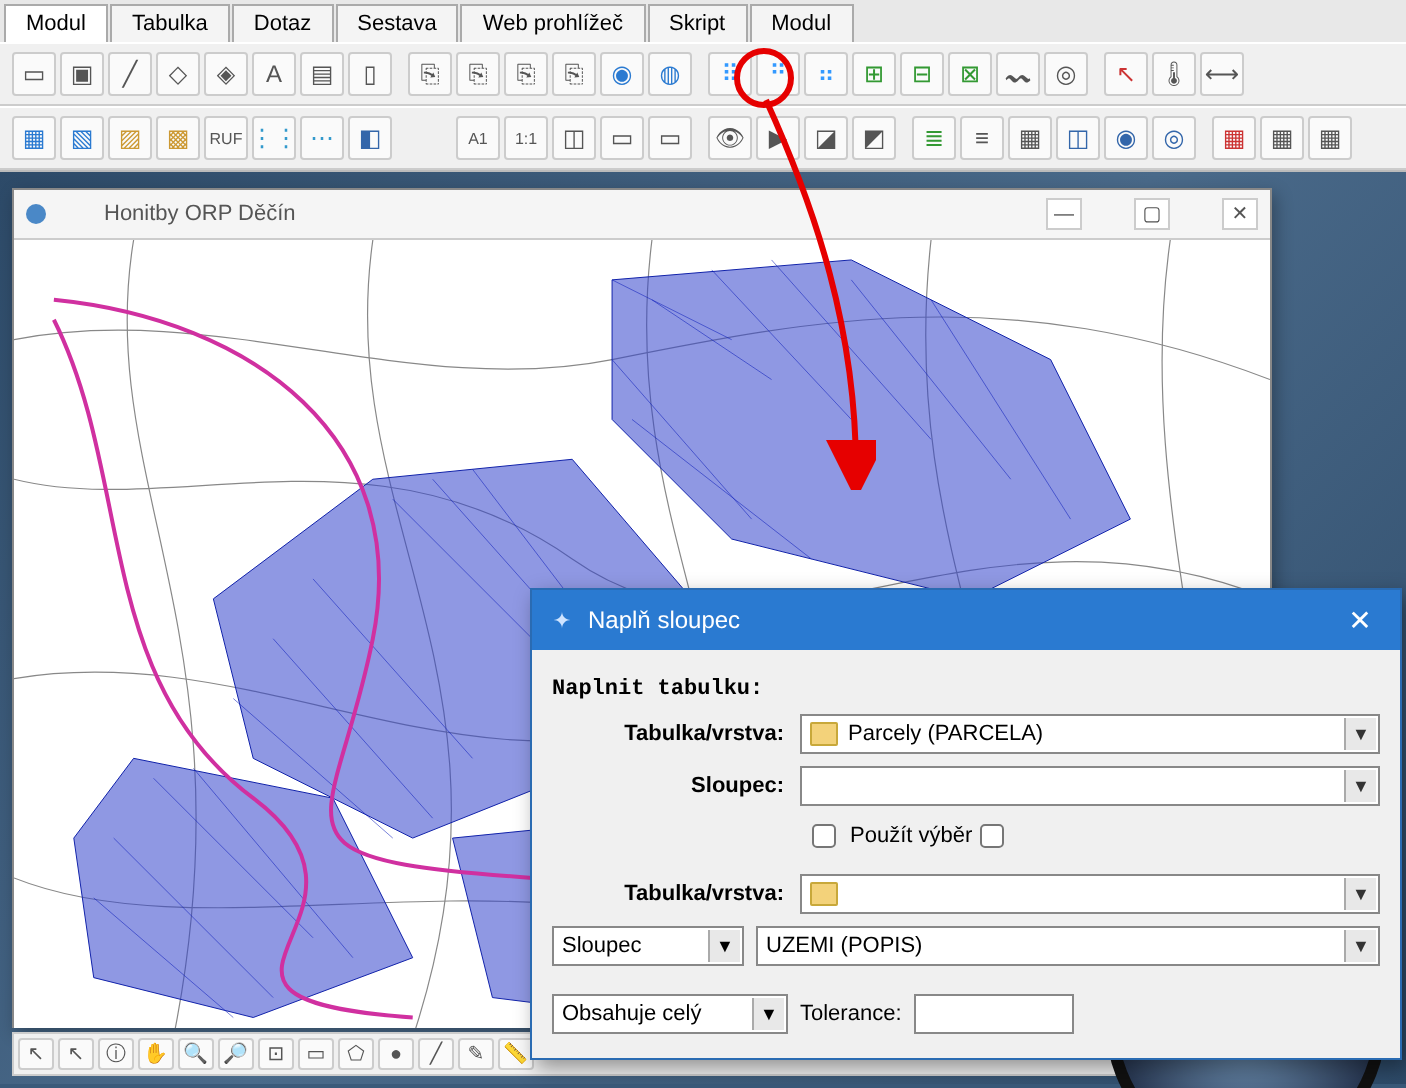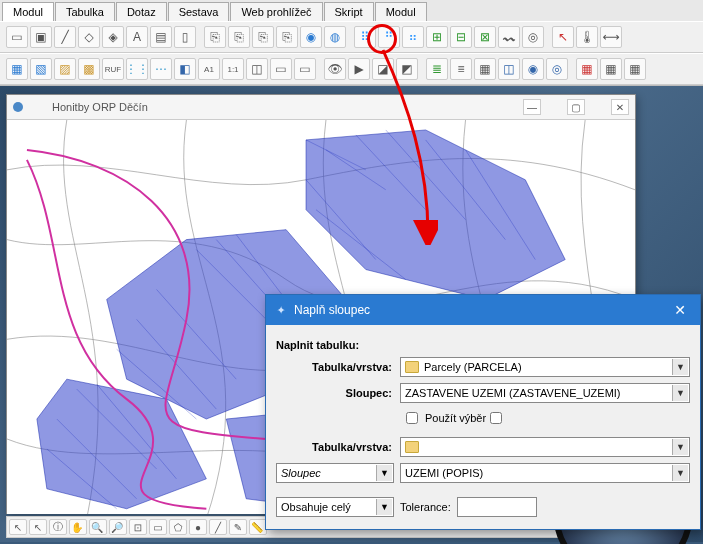--- a/index.html
+++ b/index.html
@@ -148,20 +148,21 @@
   }
   .dialog-body {
     padding: 10px 10px 6px 10px;
     font-size:11px;
     color:#000;
     background:#f0f0f0;
   }
   .section-label {
     font-weight:bold;
     margin: 4px 0 6px 0;
+    font-family: Liberation Mono, monospace;
   }
   .form-row {
     display:flex;
     align-items:center;
     margin-bottom:6px;
     gap:6px;
   }
   .form-row label {
     width:118px;
     text-align:right;
@@ -280,21 +281,21 @@
   </div>
   <div class="toolbar">
     <div class="tool-btn" style="color:#2a7ad1;">▦</div>
     <div class="tool-btn" style="color:#2a7ad1;">▧</div>
     <div class="tool-btn" style="color:#c93;">▨</div>
     <div class="tool-btn" style="color:#c93;">▩</div>
     <div class="tool-btn" style="font-size:8px;">RUF</div>
     <div class="tool-btn" style="color:#39c;">⋮⋮</div>
     <div class="tool-btn" style="color:#39c;">⋯</div>
     <div class="tool-btn" style="color:#36a;">◧</div>
-    <div class="tool-btn" style="font-size:8px;">A1</div>
+    <div class="tool-btn" style="font-size:8px;margin-left:30px;">A1</div>
     <div class="tool-btn" style="font-size:8px;">1:1</div>
     <div class="tool-btn">◫</div>
     <div class="tool-btn">▭</div>
     <div class="tool-btn">▭</div>
     <div class="sep"></div>
     <div class="tool-btn">👁</div>
     <div class="tool-btn">▶</div>
     <div class="tool-btn">◪</div>
     <div class="tool-btn">◩</div>
     <div class="sep"></div>
@@ -387,21 +388,20 @@
         <div class="form-control">
           <span class="file-ico"></span>
           <span>Parcely (PARCELA)</span>
           <span class="dd">▼</span>
         </div>
       </div>
 
       <div class="form-row">
         <label>Sloupec:</label>
         <div class="form-control">
-          <span>ZASTAVENE UZEMI (ZASTAVENE_UZEMI)</span>
           <span class="dd">▼</span>
         </div>
       </div>
 
       <div class="chk-row">
         <div class="chk">
           <input type="checkbox" style="">
           <span>Použít výběr</span>
         </div>
         <div class="chk">
@@ -412,21 +412,21 @@
 
       <div class="form-row">
         <label>Tabulka/vrstva:</label>
         <div class="form-control">
           <span class="file-ico"></span>
           <span class="dd">▼</span>
         </div>
       </div>
 
       <div class="form-row">
-        <div class="small-select" style="width:118px;font-style:italic;">
+        <div class="small-select" style="width:96px;">
           <span>Sloupec</span>
           <span class="dd">▼</span>
         </div>
         <div class="form-control">
           <span>UZEMI (POPIS)</span>
           <span class="dd">▼</span>
         </div>
       </div>
 
       <div style="height:8px;"></div>

